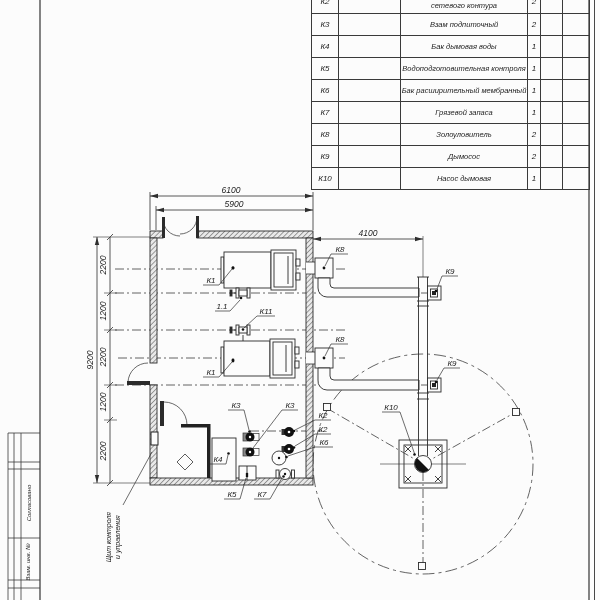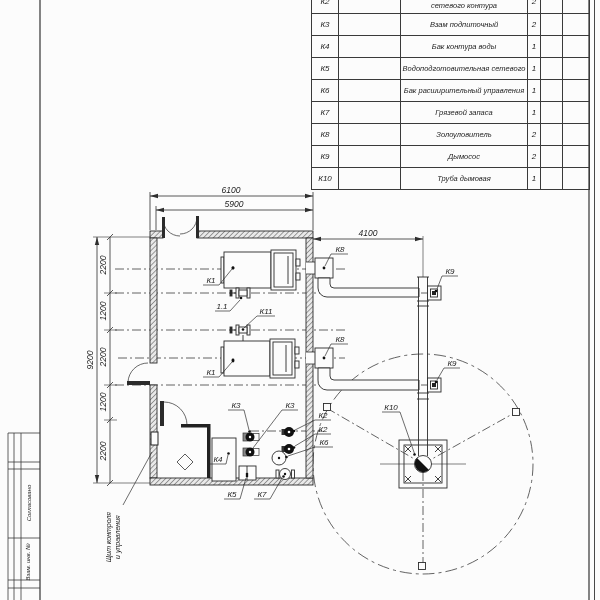--- a/index.html
+++ b/index.html
@@ -366,37 +366,37 @@
     <td>К3</td>
     <td></td>
     <td class="name">Взам подпиточный</td>
     <td>2</td>
     <td></td>
           <td></td>
   </tr>
   <tr>
     <td>К4</td>
     <td></td>
-    <td class="name">Бак контура воды</td>
+    <td class="name">Бак дымовая воды</td>
     <td>1</td>
     <td></td>
           <td></td>
   </tr>
   <tr>
     <td>К5</td>
     <td></td>
-    <td class="name">Водоподготовительная сетевого</td>
+    <td class="name">Водоподготовительная контроля</td>
     <td>1</td>
     <td></td>
           <td></td>
   </tr>
   <tr>
     <td>К6</td>
     <td></td>
-    <td class="name">Бак расширительный управления</td>
+    <td class="name">Бак расширительный мембранный</td>
     <td>1</td>
     <td></td>
           <td></td>
   </tr>
   <tr>
     <td>К7</td>
     <td></td>
     <td class="name">Грязевой запаса</td>
     <td>1</td>
     <td></td>
@@ -414,21 +414,21 @@
     <td>К9</td>
     <td></td>
     <td class="name">Дымосос</td>
     <td>2</td>
     <td></td>
           <td></td>
   </tr>
   <tr>
     <td>К10</td>
     <td></td>
-    <td class="name">Труба дымовая</td>
+    <td class="name">Насос дымовая</td>
     <td>1</td>
     <td></td>
           <td></td>
   </tr>
 </tbody>
     </table>
 
 </div>
 
 </body></html>

